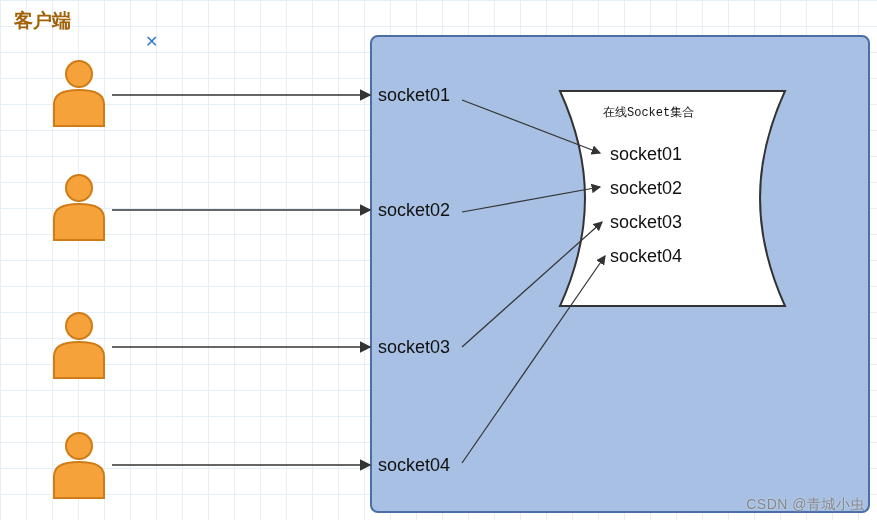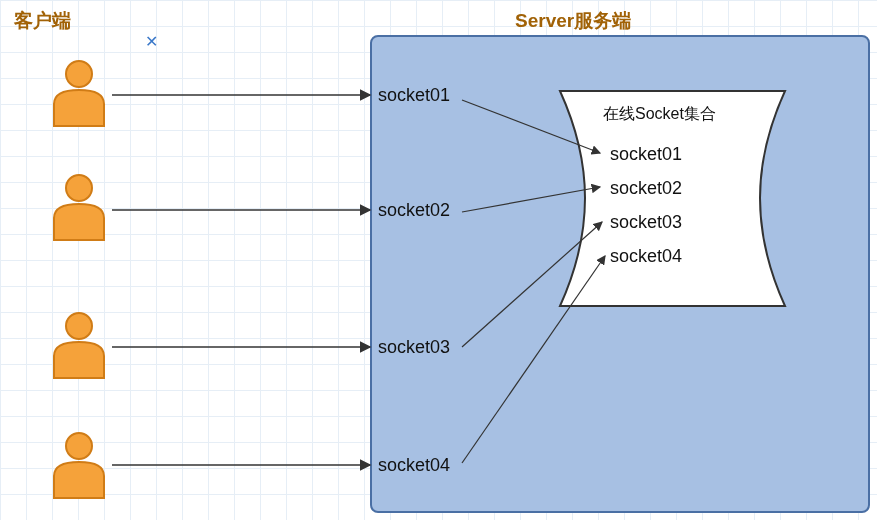--- a/index.html
+++ b/index.html
@@ -51,23 +51,24 @@
     position: absolute;
     font-size: 18px;
     color: #111;
   }
 
   
   .doc-wrap { position: absolute; }
   .doc-wrap svg { display: block; }
   .doc-title {
     position: absolute;
-    font-size: 16px;
+    font-size: 12px;
     color: #111;
     white-space: nowrap;
+    font-family: Liberation Mono, monospace;
   }
   .doc-item {
     position: absolute;
     font-size: 18px;
     color: #111;
   }
 
   
   .close-x {
     position: absolute;
@@ -89,21 +90,20 @@
   .arrow-layer { position: absolute; inset: 0; pointer-events: none; }
 </style>
 </head>
 <body>
 
 <div class="grid-bg"></div>
 
 <div class="stage">
 
   <div class="heading" style="left:14px; top:8px;">客户端</div>
-  <div class="heading" style="left:515px; top:8px;">Server服务端</div>
 
   <div class="close-x" style="left:145px; top:32px;">✕</div>
 
   <div class="server-box"></div>
 
   <div class="client-icon" style="left:48px; top:58px;">
     <svg width="62" height="70" viewBox="0 0 62 70">
       <circle cx="31" cy="16" r="13" fill="#f5a23a" stroke="#d07c16" stroke-width="2"></circle>
       <path d="M6 68 L6 46 Q6 32 31 32 Q56 32 56 46 L56 68 Z" fill="#f5a23a" stroke="#d07c16" stroke-width="2"></path>
     </svg>
@@ -159,13 +159,14 @@
     <line x1="112" y1="210" x2="370" y2="210" stroke="#333" stroke-width="1.5" marker-end="url(#ah)"></line>
     <line x1="112" y1="347" x2="370" y2="347" stroke="#333" stroke-width="1.5" marker-end="url(#ah)"></line>
     <line x1="112" y1="465" x2="370" y2="465" stroke="#333" stroke-width="1.5" marker-end="url(#ah)"></line>
 
     <line x1="462" y1="100" x2="600" y2="153" stroke="#333" stroke-width="1.2" marker-end="url(#ah)"></line>
     <line x1="462" y1="212" x2="600" y2="187" stroke="#333" stroke-width="1.2" marker-end="url(#ah)"></line>
     <line x1="462" y1="347" x2="602" y2="222" stroke="#333" stroke-width="1.2" marker-end="url(#ah)"></line>
     <line x1="462" y1="463" x2="605" y2="256" stroke="#333" stroke-width="1.2" marker-end="url(#ah)"></line>
   </svg>
 
+  <div class="watermark">CSDN @青城小虫</div>
 </div>
 
 </body></html>

